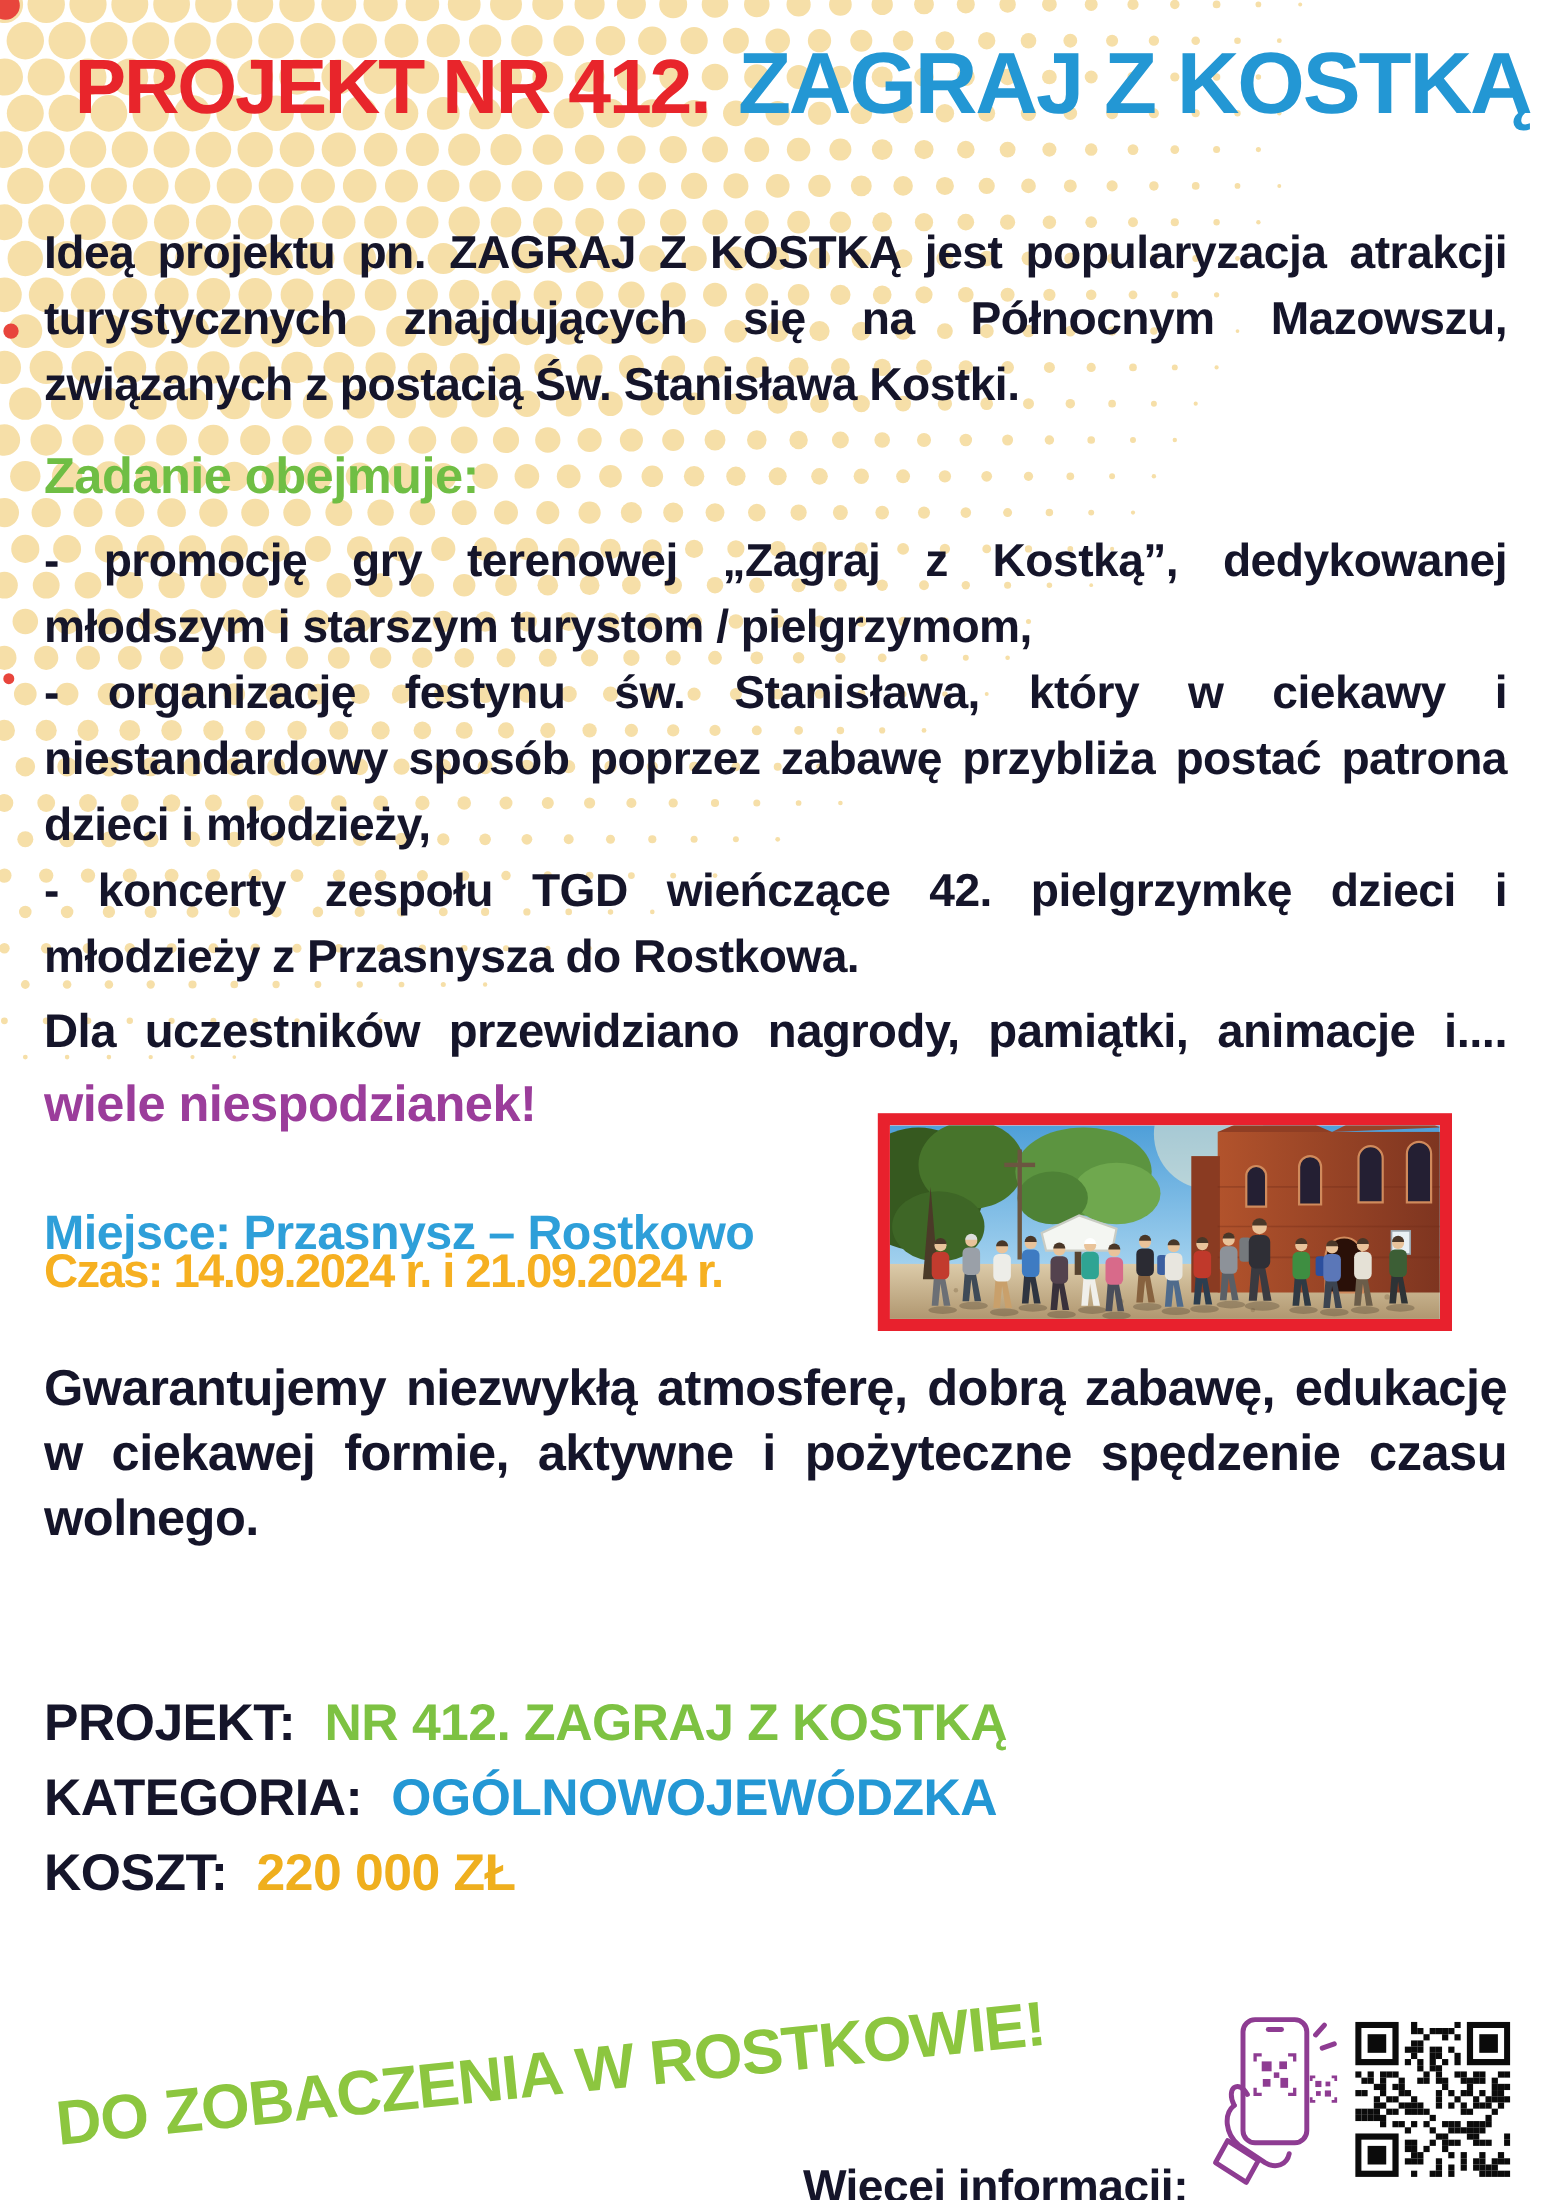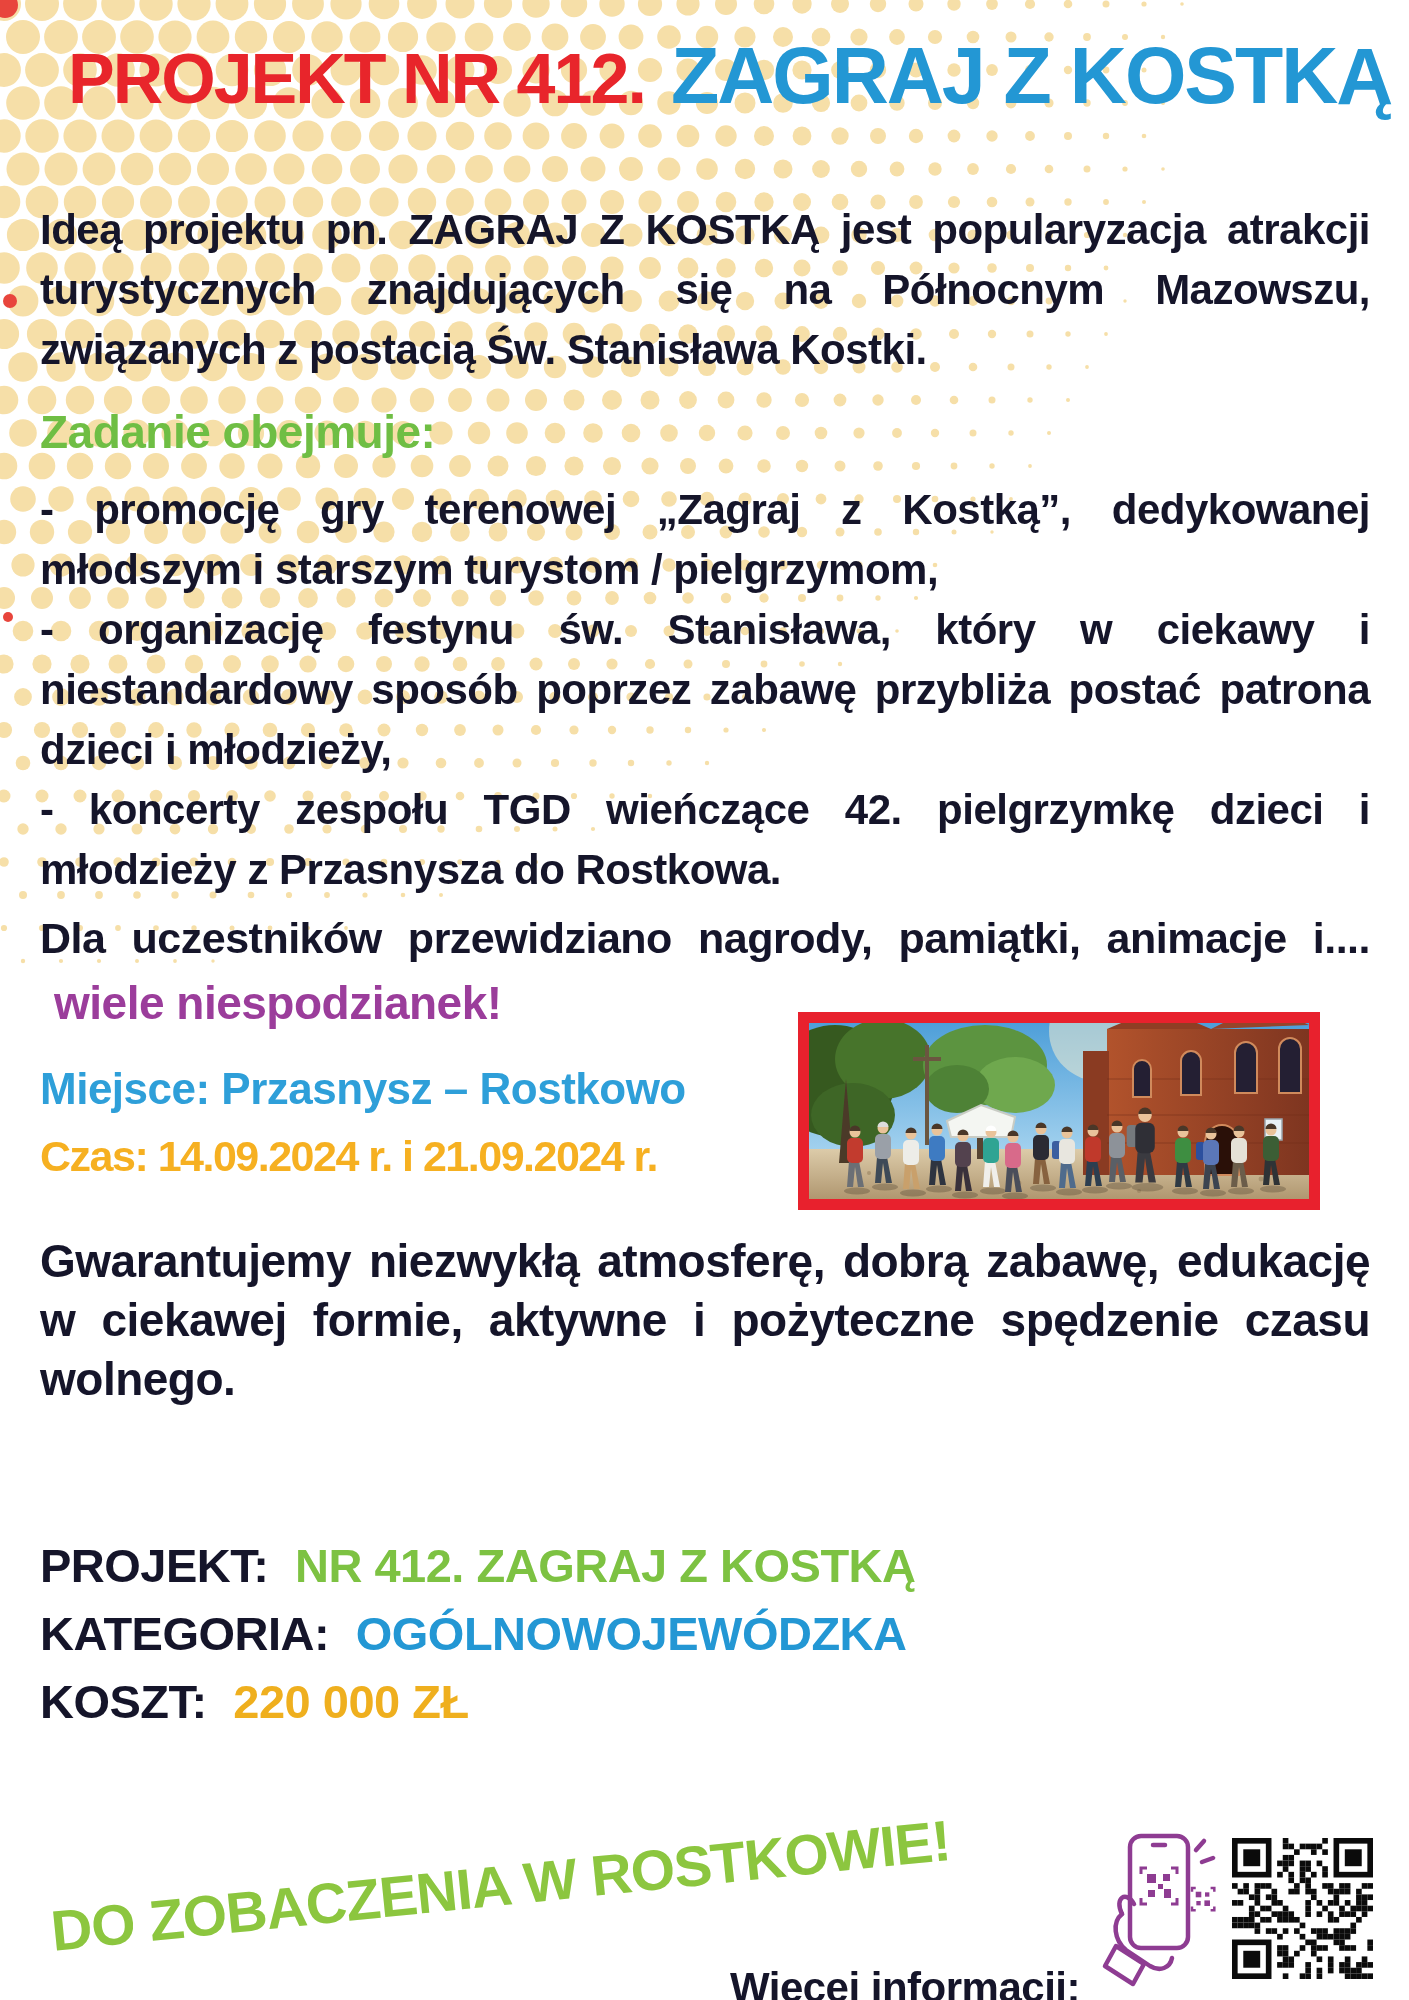--- a/index.html
+++ b/index.html
@@ -810,22 +810,22 @@
 
   <h2 class="layer tasks-heading" style="color: rgb(111, 190, 68);">Zadanie obejmuje:</h2>
 
   <div class="layer task-list">
     <p>- promocję gry terenowej „Zagraj z Kostką”, dedykowanej młodszym i starszym turystom / pielgrzymom,</p>
     <p>- organizację festynu św. Stanisława, który w ciekawy i niestandardowy sposób poprzez zabawę przybliża postać patrona dzieci i młodzieży,</p>
     <p>- koncerty zespołu TGD wieńczące 42. pielgrzymkę dzieci i młodzieży z Przasnysza do Rostkowa.</p>
   </div>
 
   <p class="layer rewards" style="color: rgb(21, 21, 42);">Dla uczestników przewidziano nagrody, pamiątki, animacje i....</p>
-  <p class="layer surprises" style="color: rgb(155, 61, 155); margin-left: 14px;">wiele niespodzianek!</p>
-  <p class="layer place" style="color: rgb(46, 159, 217);">Miejsce: Przasnysz – Rostkowo</p>
+  <p class="layer surprises" style="color: rgb(155, 61, 155);">wiele niespodzianek!</p>
+  <p class="layer place" style="color: rgb(46, 159, 217); margin-top: 32px;">Miejsce: Przasnysz – Rostkowo</p>
   <p class="layer time" style="color: rgb(246, 176, 33);">Czas: 14.09.2024 r. i 21.09.2024 r.</p>
 
   <figure class="layer photo" style="border-color: rgb(232, 33, 45);">
     <svg viewBox="0 0 500 176" width="500" height="176" preserveAspectRatio="none">
       <defs>
         <linearGradient id="sky" x1="0" y1="0" x2="0" y2="1">
           <stop offset="0" stop-color="#4E9FD9"></stop>
             <stop offset="1" stop-color="#C2E4F6"></stop>
         </linearGradient>
         <linearGradient id="wall" x1="0" y1="0" x2="1" y2="0">

